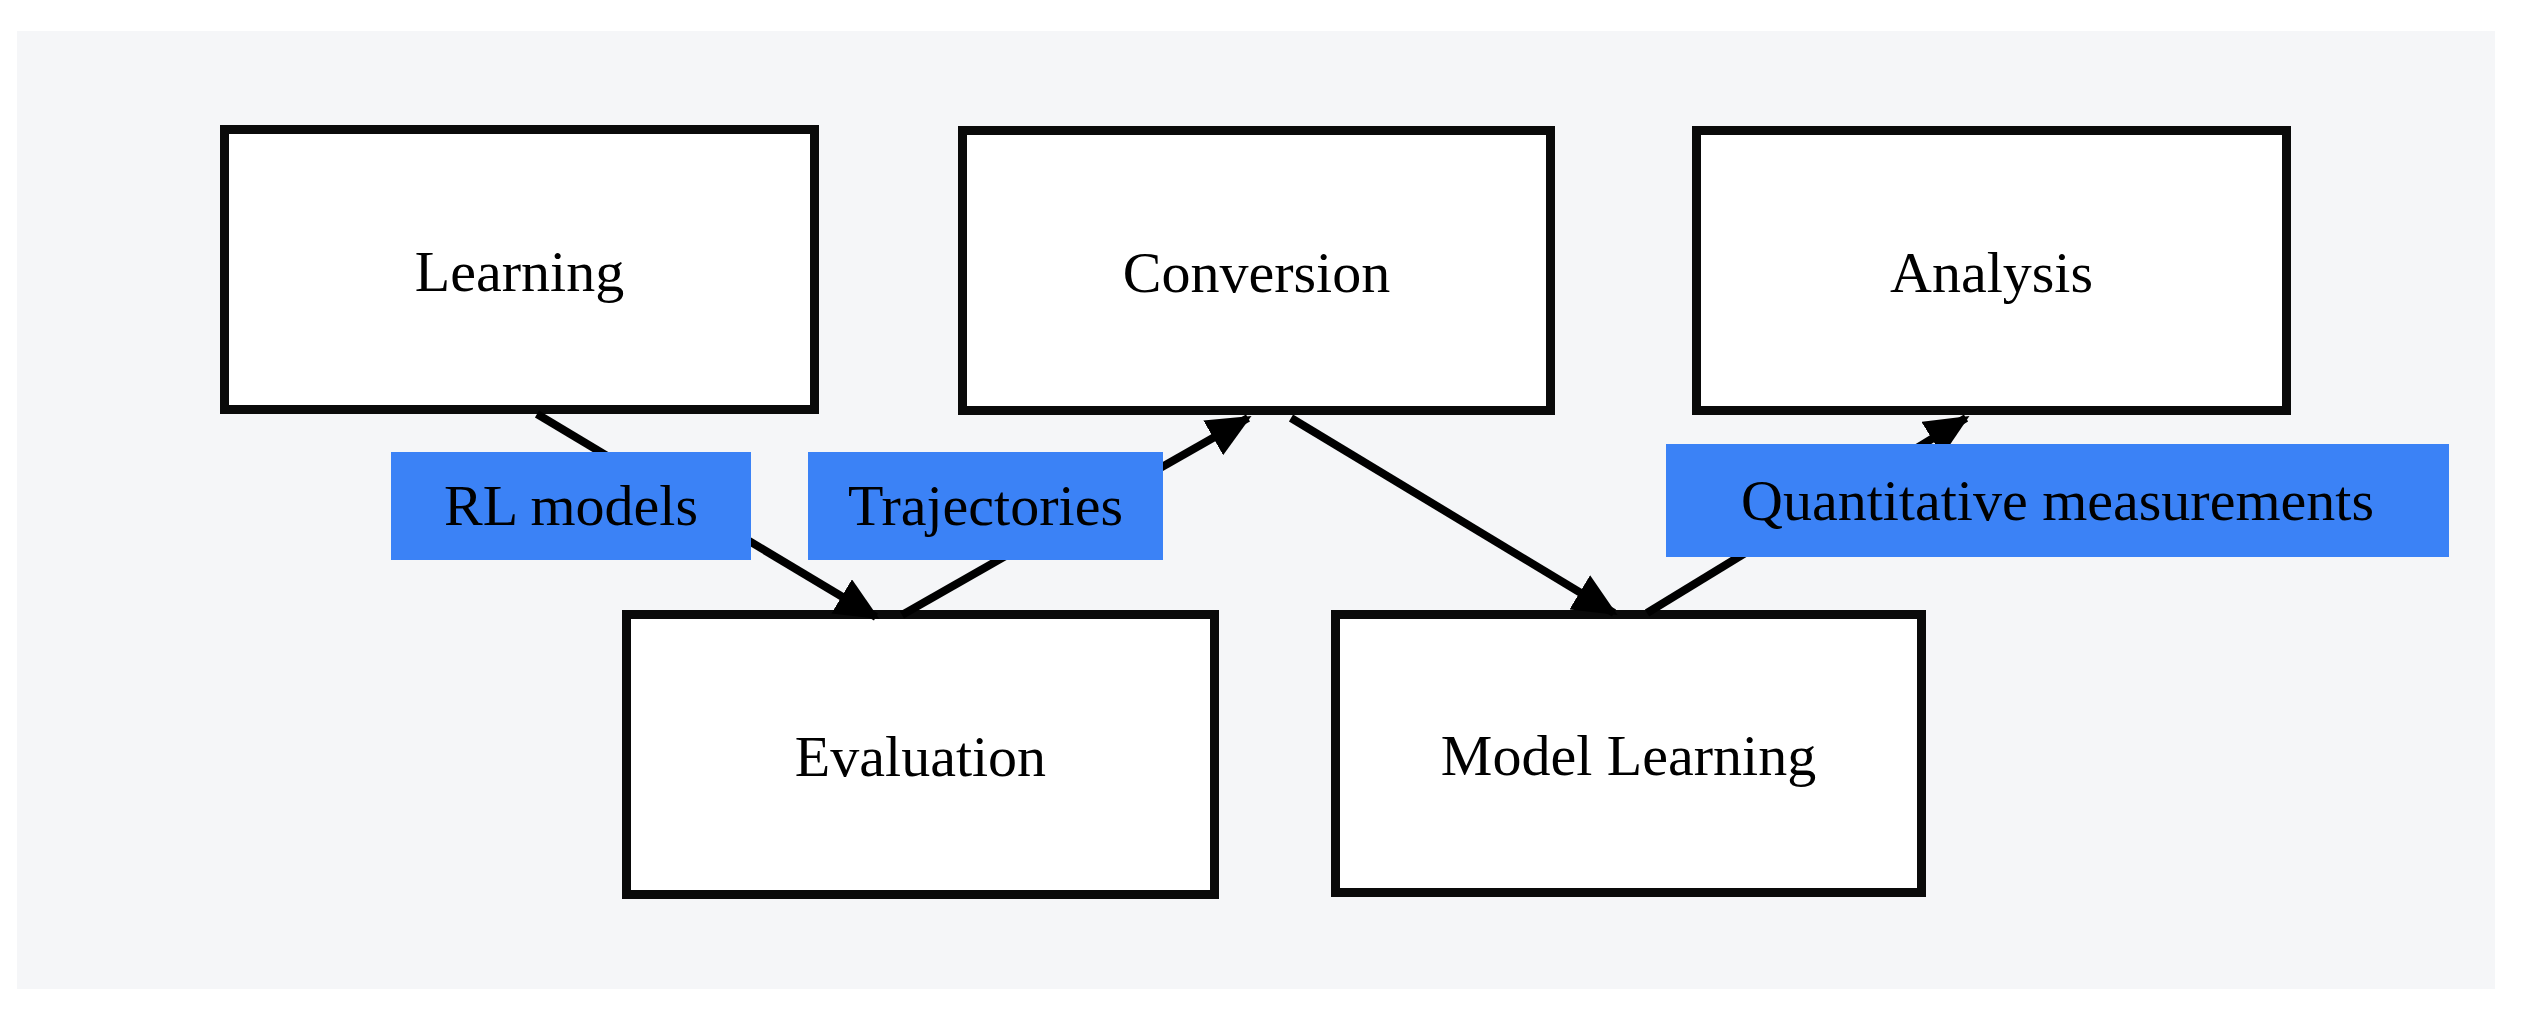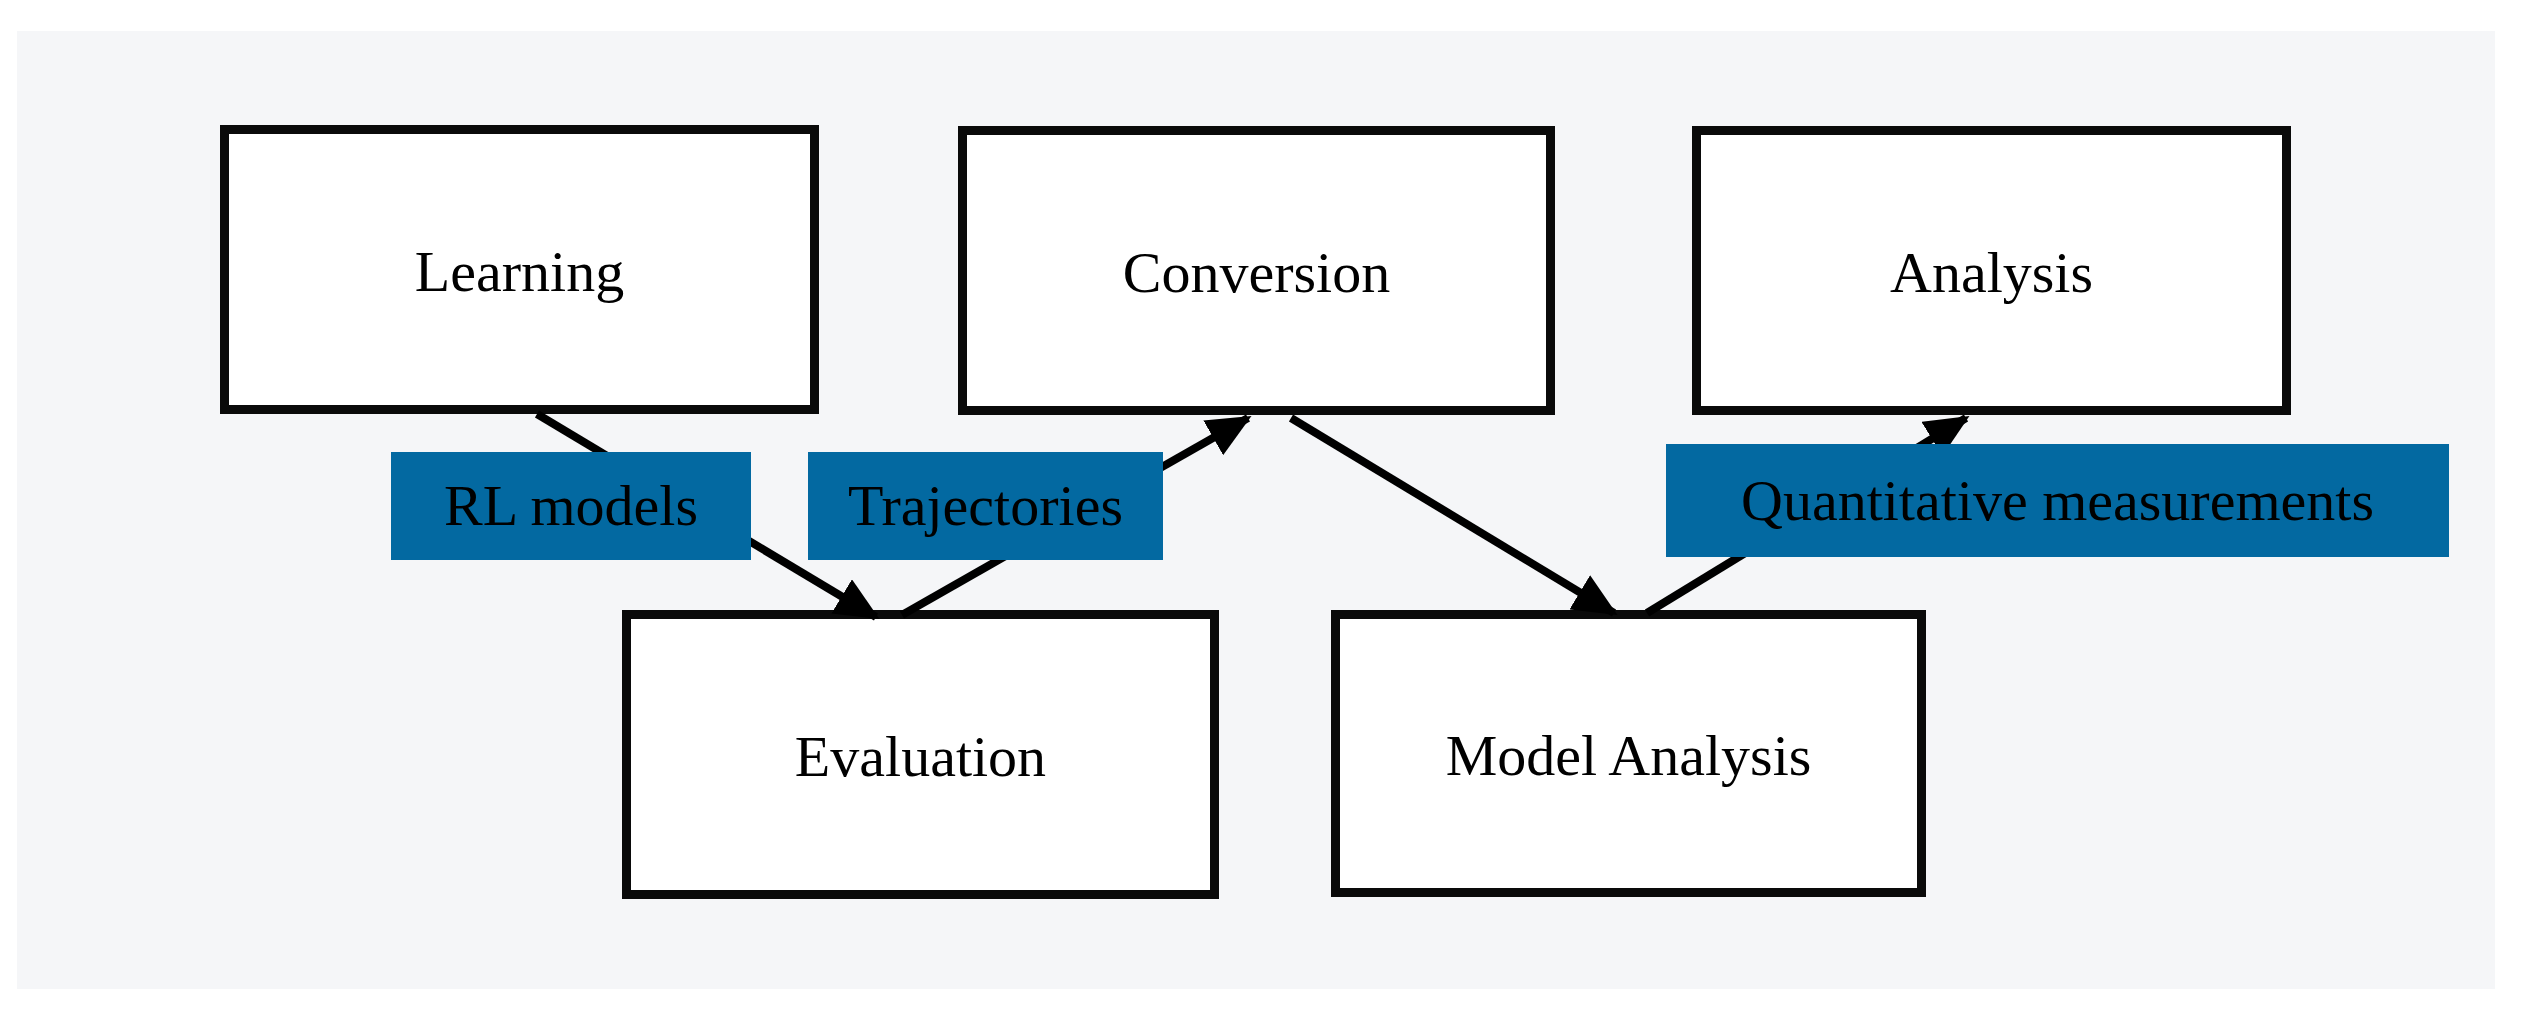--- a/index.html
+++ b/index.html
@@ -42,21 +42,21 @@
     position: absolute;
     left: 0;
     top: 0;
     width: 2529px;
     height: 1013px;
     z-index: 3;
     pointer-events: none;
   }
   .edge-label {
     position: absolute;
-    background: #0369a1;
+    background: #3b82f6;
     display: flex;
     align-items: center;
     justify-content: center;
     z-index: 4;
   }
   .edge-label span {
     font-size: 58px;
     line-height: 1;
     white-space: nowrap;
   }
@@ -85,21 +85,21 @@
   <div class="node" id="node-conversion">
     <span>Conversion</span>
   </div>
   <div class="node" id="node-analysis">
     <span>Analysis</span>
   </div>
   <div class="node" id="node-evaluation">
     <span>Evaluation</span>
   </div>
   <div class="node" id="node-model-checking">
-    <span>Model Analysis</span>
+    <span>Model Learning</span>
   </div>
 
   <svg class="edges-layer" viewBox="0 0 2529 1013" xmlns="http://www.w3.org/2000/svg">
     <defs>
       <marker id="arrowhead" markerWidth="5.5" markerHeight="5" refX="5" refY="2.5" orient="auto" markerUnits="strokeWidth">
         <path d="M0,0 L5.5,2.5 L0,5 Z" fill="#000000"></path>
       </marker>
     </defs>
     <line x1="537" y1="414" x2="876" y2="617" stroke="#000000" stroke-width="8" marker-end="url(#arrowhead)"></line>
     <line x1="902" y1="615" x2="1248" y2="418" stroke="#000000" stroke-width="8" marker-end="url(#arrowhead)"></line>

